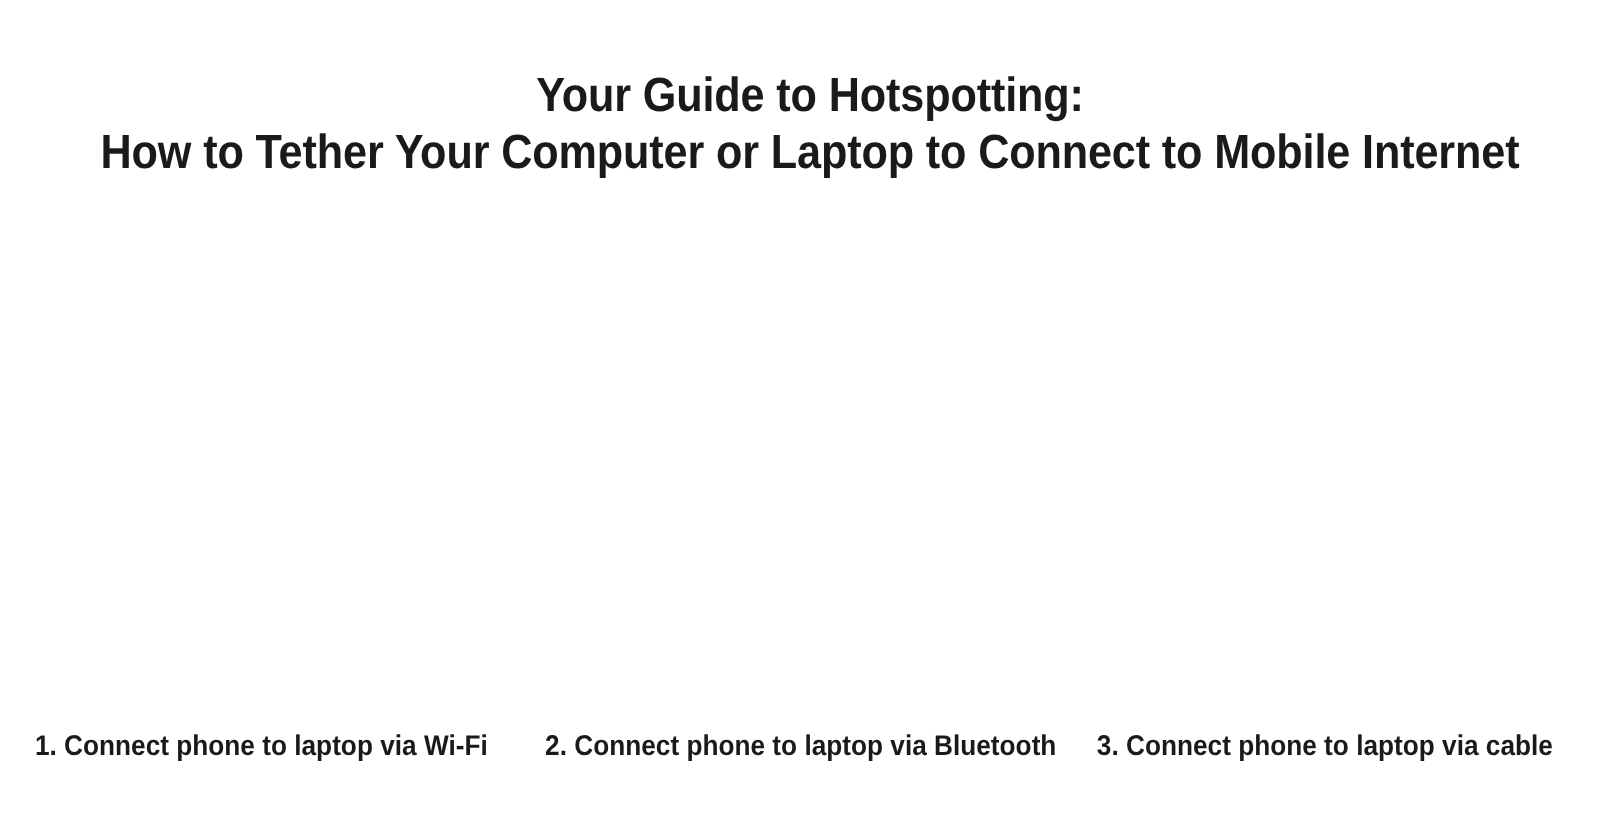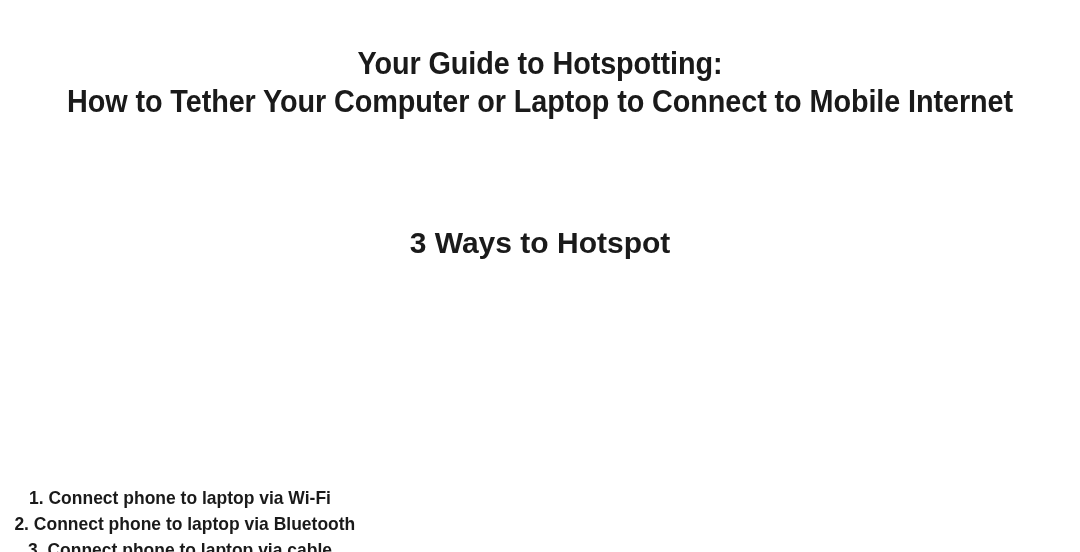--- a/index.html
+++ b/index.html
@@ -89,21 +89,21 @@
   }
 
   
   .caption-row {
     position: absolute;
     left: 0;
     top: 485px;
     width: 1057px;
     height: 28px;
     display: flex;
-    flex-direction: column;
+    flex-direction: row;
   }
   .caption-cell {
     flex: 1 1 360px;
     width: 360px;
     text-align: center;
     font-weight: bold;
     font-size: 19px;
     line-height: 26px;
     color: #1a1a1a;
     white-space: nowrap;
@@ -113,21 +113,20 @@
 </head>
 <body>
 
 <div class="page">
 
   <div class="main-title">
     <span class="title-line title-line-1">Your Guide to Hotspotting:</span>
     <span class="title-line title-line-2">How to Tether Your Computer or Laptop to Connect to Mobile Internet</span>
   </div>
 
-  <div class="section-heading">3 Ways to Hotspot</div>
 
   <div class="figure-row">
     <div class="figure-cell">
       <div class="figure-image"></div>
     </div>
     <div class="figure-cell">
       <div class="figure-image"></div>
     </div>
     <div class="figure-cell">
       <div class="figure-image"></div>

